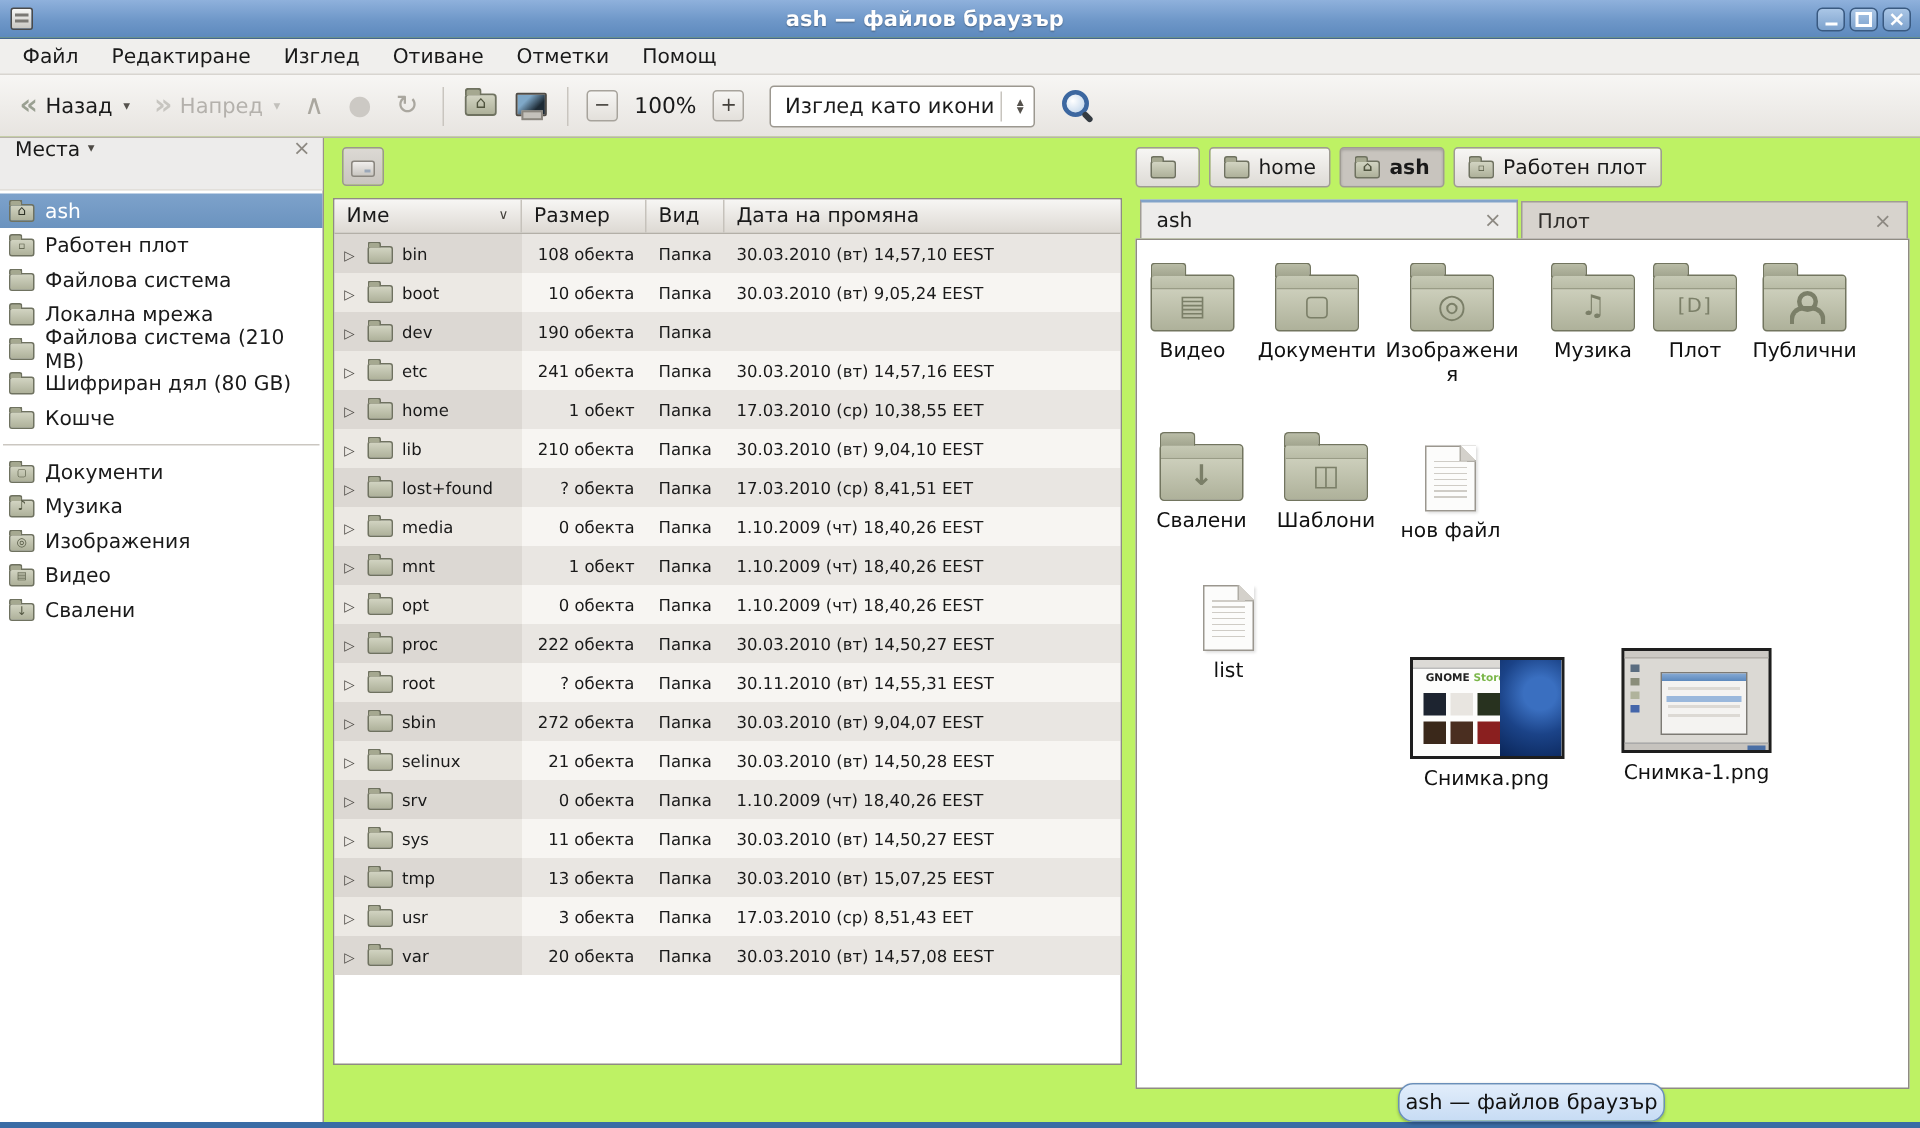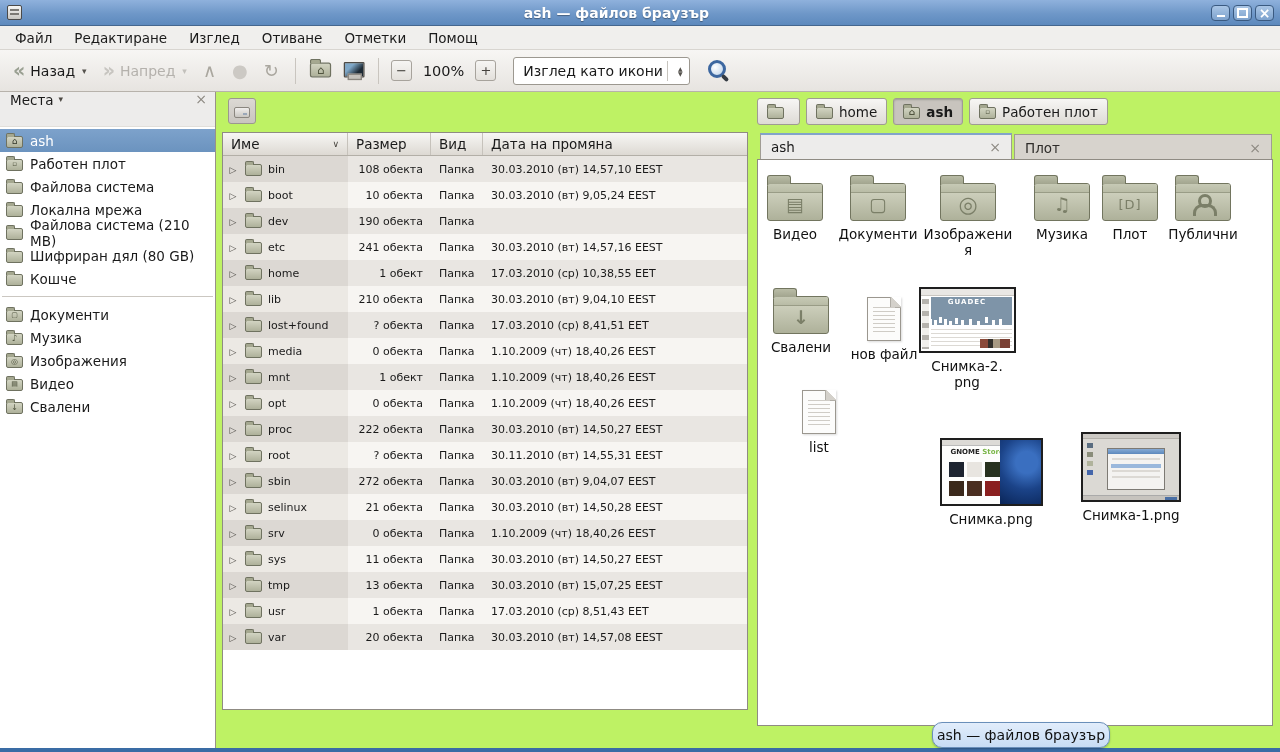--- a/index.html
+++ b/index.html
@@ -559,21 +559,21 @@
           <div class="cell">Папка</div>
           <div class="cell">30.03.2010 (вт) 15,07,25 EEST</div>
         </div>
 
         <div class="tree-row">
           <div class="cell cell-name">
             <span class="expander"></span>
             <span class="mini-folder"></span>
             <span>usr</span>
           </div>
-          <div class="cell cell-size">1 обекта</div>
+          <div class="cell cell-size">3 обекта</div>
           <div class="cell">Папка</div>
           <div class="cell">17.03.2010 (ср)  8,51,43 EET</div>
         </div>
 
         <div class="tree-row">
           <div class="cell cell-name">
             <span class="expander"></span>
             <span class="mini-folder"></span>
             <span>var</span>
           </div>
@@ -664,38 +664,32 @@
         <span class="iv-label">Публични</span>
       </div>
 
       <div class="iv-item" data-kind="folder" data-emblem="download">
         <span class="big-folder">
           <span class="emblem"></span>
         </span>
         <span class="iv-label">Свалени</span>
       </div>
 
+      <div class="iv-item" data-kind="folder" data-emblem="template">
+        <span class="big-folder">
+          <span class="emblem"></span>
+        </span>
+        <span class="iv-label">Шаблони</span>
+      </div>
 
       <div class="iv-item" data-kind="paper">
         <span class="big-paper"></span>
         <span class="iv-label">нов файл</span>
       </div>
 
-      <div class="iv-item" data-kind="thumb-guadec">
-        <span class="thumb thumb-guadec">
-          <span class="t-toolbar"></span>
-          <span class="t-sidebar"></span>
-          <span class="t-banner"></span>
-          <span class="thumb-text">GUADEC</span>
-          <span class="t-skyline" style="top:30px"></span>
-          <span class="t-body"></span>
-          <span class="t-photos"></span>
-        </span>
-        <span class="iv-label">Снимка-2.png</span>
-      </div>
 
       <div class="iv-item" data-kind="paper">
         <span class="big-paper"></span>
         <span class="iv-label">list</span>
       </div>
 
       <div class="iv-item" data-kind="thumb-store">
         <span class="thumb thumb-store">
           <span class="t-left"></span>
           <span class="t-top"></span>

